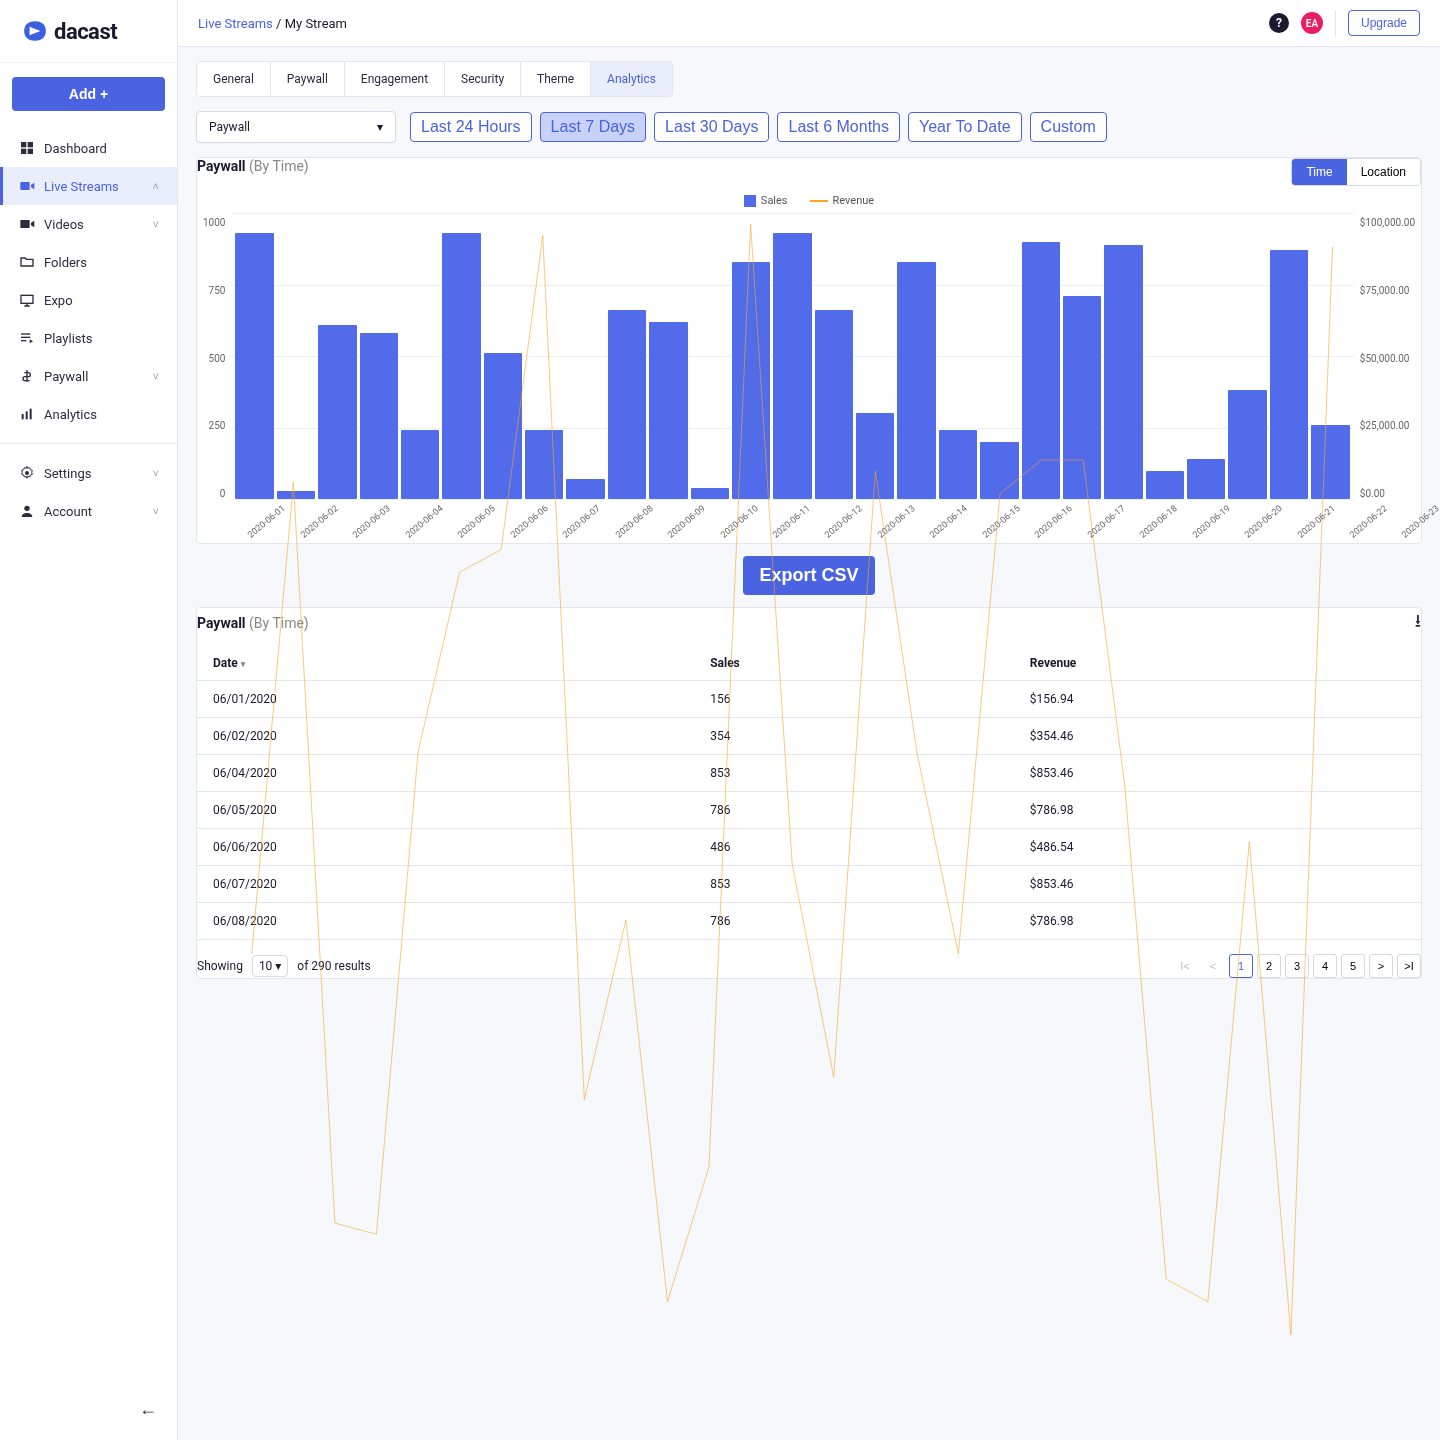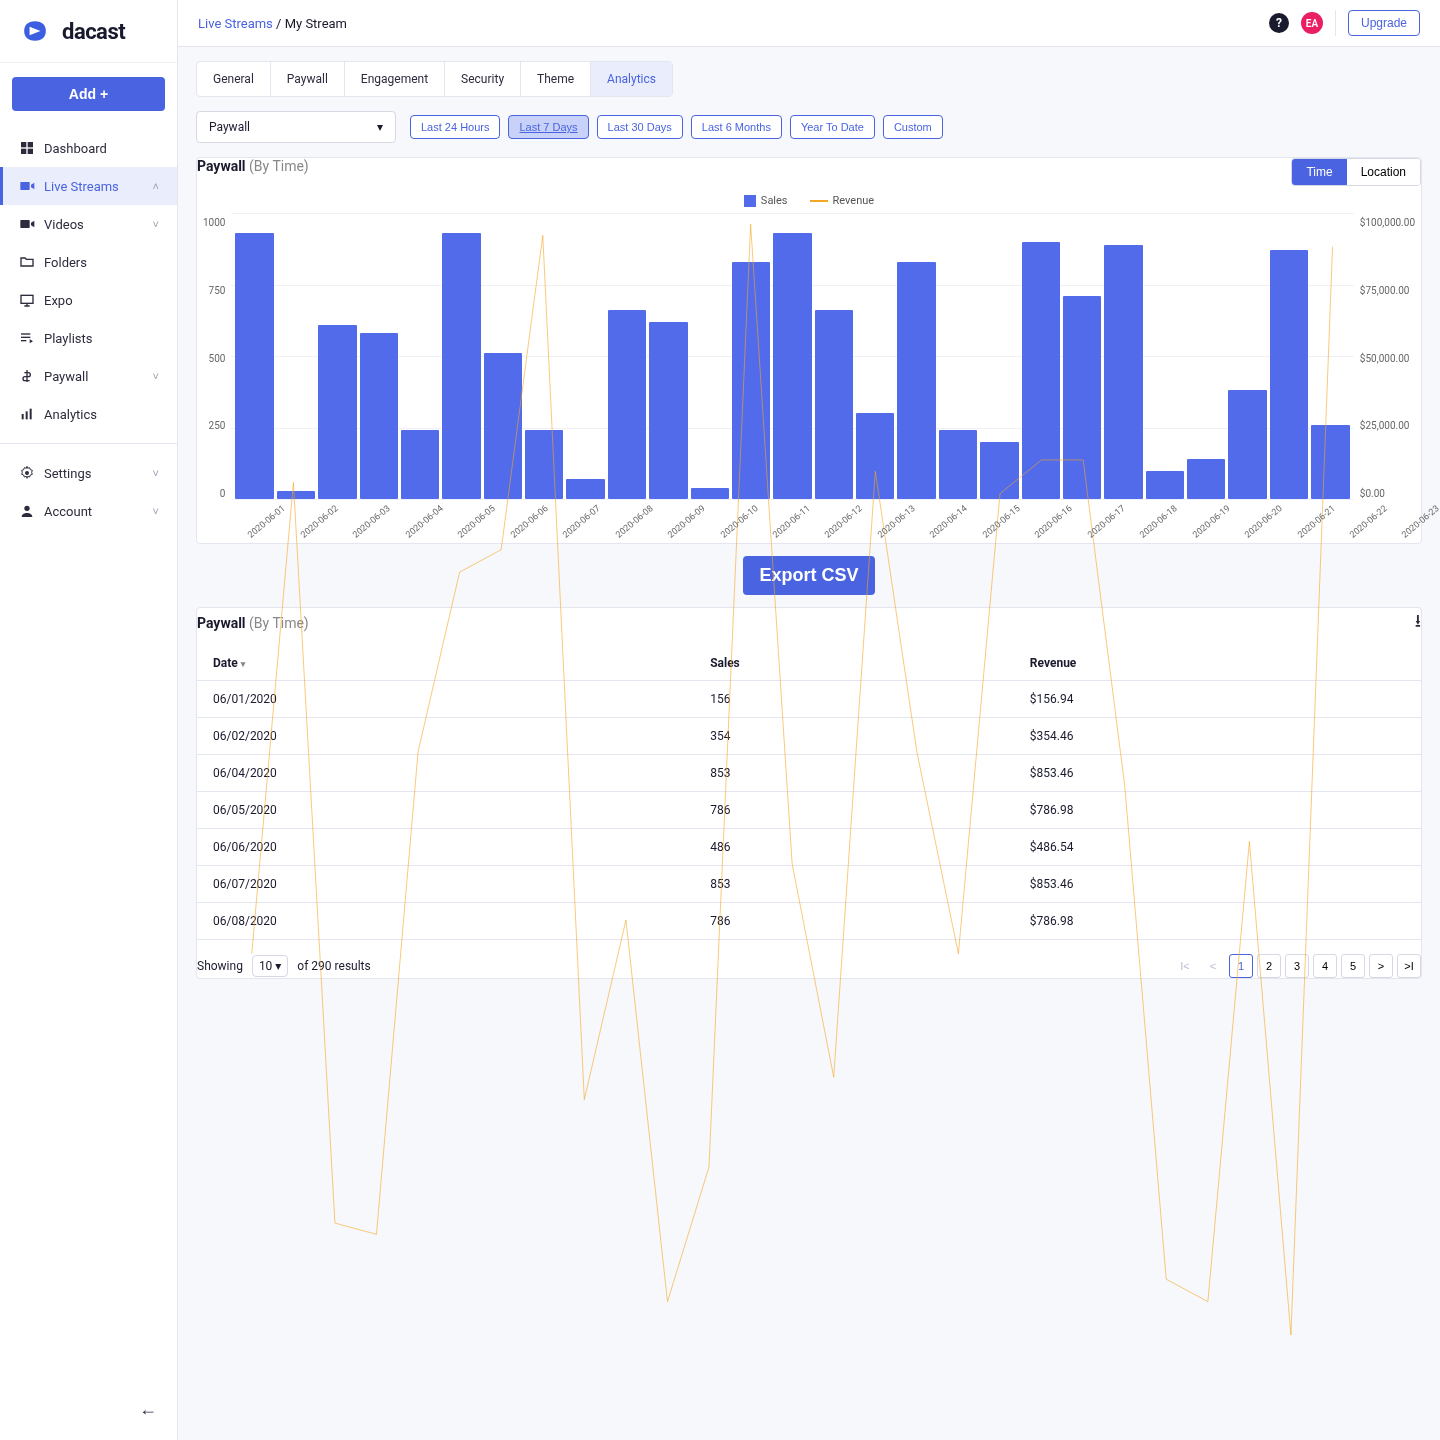--- a/index.html
+++ b/index.html
@@ -1,19 +1,19 @@
 <!DOCTYPE html>
 <html><head>
 <meta charset="utf-8">
 <style>
   * { box-sizing: border-box; margin: 0; padding: 0; }
   body { font-family: -apple-system, BlinkMacSystemFont, "Segoe UI", Roboto, Helvetica, Arial, sans-serif; background: #f7f8fb; color: #1a1a2e; font-size: 13px; }
   .app { display: flex; min-height: 100vh; }
   .sidebar { width: 178px; background: #fff; border-right: 1px solid #e4e6ef; display: flex; flex-direction: column; }
-  .logo { padding: 18px 22px; display: flex; align-items: center; gap: 14px; border-bottom:1px solid #f0f1f5;}
+  .logo { padding: 18px 22px; display: flex; align-items: center; gap: 6px; border-bottom:1px solid #f0f1f5;}
   .logo-mark { width: 26px; height: 26px; }
   .logo-text { font-size: 22px; font-weight: 700; color: #1a1a2e; letter-spacing:-.5px;}
   .add-btn { margin: 14px 12px 18px; background: #4a63e0; color: #fff; border: none; border-radius: 4px; padding: 9px 0; font-size: 14px; font-weight: 600; cursor: pointer; }
   .nav { list-style: none; }
   .nav li { display: flex; align-items: center; padding: 10px 18px; cursor: pointer; font-size: 13px; color: #2c2c3e; gap: 8px; }
   .nav li.active { background: #e9edfc; color: #4a63e0; border-left: 3px solid #4a63e0; padding-left:15px;}
   .nav li .chev { margin-left: auto; color: #9aa0b4; font-size:11px;}
   .nav .icn { width: 18px; height: 18px; display:flex; align-items:center; justify-content:center; color:#2c2c3e;}
   .nav li.active .icn{color:#4a63e0;}
   .nav-divider { border-top: 1px solid #e4e6ef; margin: 10px 0; }
@@ -28,22 +28,22 @@
   .divider-v{width:1px;height:26px;background:#e4e6ef;}
   .upgrade-btn { border:1px solid #4a63e0; color:#4a63e0; background:#fff; padding:5px 12px; border-radius:4px; font-size:12px; cursor:pointer;}
   .content { padding: 14px 18px; }
   .tabs { display:flex; border:1px solid #e4e6ef; border-radius:4px; background:#fff; overflow:hidden; width:fit-content; margin-bottom:14px;text-align:center;}
   .tab { padding:10px 16px; font-size:12px; color:#2c2c3e; cursor:pointer; border-right:1px solid #e4e6ef;}
   .tab:last-child{border-right:none;}
   .tab.active { background:#e9edfc; color:#4a63e0;}
   .controls-row { display:flex; gap:14px; align-items:center; margin-bottom:14px;}
   .select { border:1px solid #d6d8e3; background:#fff; padding:8px 12px; border-radius:4px; min-width:200px; display:flex; justify-content:space-between; align-items:center; cursor:pointer; font-size:12px;}
   .time-pills { display:flex; gap:8px;}
-  .pill { border:1px solid #4a63e0; color:#4a63e0; padding:5px 10px; border-radius:4px; font-size:11px; background:#fff; cursor:pointer;}
-  .pill.active{ background:#c8d1f7;text-decoration:underline; }
+  .pill { border:1px solid #4a63e0; color:#4a63e0; padding:5px 10px; border-radius:4px; font-size:16px; background:#fff; cursor:pointer;}
+  .pill.active{ background:#c8d1f7; }
   .card { background:#fff; border:1px solid #e4e6ef; border-radius:4px; margin-bottom:12px;}
   .card-title { font-size:14px;}
   .card-title strong { font-weight:700; color:#1a1a2e;}
   .card-title span { color:#888; font-weight:400;}
   .card-head { display:flex; justify-content:space-between; align-items:flex-start;margin-bottom:8px;}
   .toggle { display:flex; border:1px solid #d6d8e3; border-radius:4px; overflow:hidden;}
   .toggle button { border:none; padding:6px 14px; font-size:12px; cursor:pointer; background:#fff;}
   .toggle button.active{ background:#4a63e0; color:#fff;}
   .legend { display:flex; justify-content:center; gap:22px; font-size:11px; color:#555; margin-bottom:6px;}
   .legend .sq{width:12px;height:12px;display:inline-block;margin-right:5px;vertical-align:middle;}

